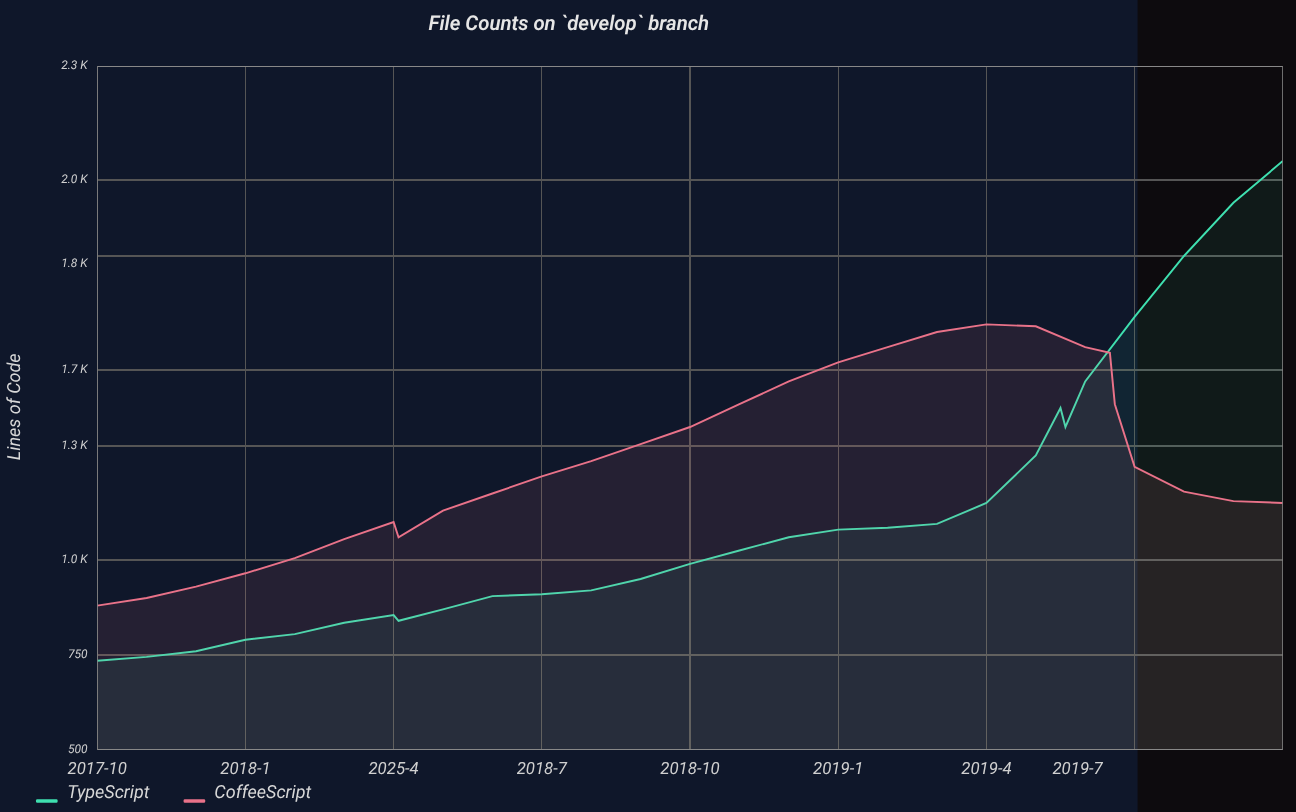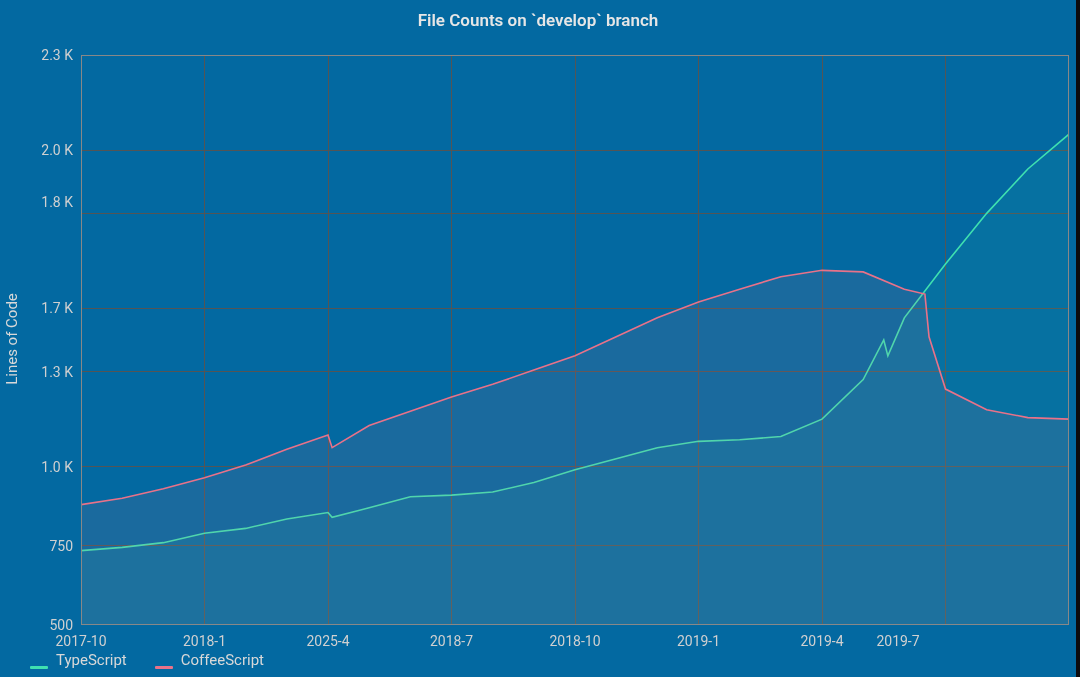--- a/index.html
+++ b/index.html
@@ -1,22 +1,22 @@
 <!DOCTYPE html>
 <html><head>
 <meta charset="utf-8">
 <style>
   html,body{margin:0;padding:0;background:#0d0b0e;color:#d8d8d8;font-family:-apple-system,BlinkMacSystemFont,"Segoe UI",Roboto,Helvetica,Arial,sans-serif;font-size:14px;}
-  .chart-wrap{position:relative;width:1076px;height:677px;background:#0369a1;}
+  .chart-wrap{position:relative;width:948px;height:677px;background:#0f172a;font-style:italic;}
   .title{position:absolute;top:10px;left:0;right:0;text-align:center;font-size:17px;font-weight:600;color:#e6e6e6;}
   .plot{position:absolute;left:81px;top:55px;width:988px;height:570px;}
   .plot svg{position:absolute;inset:0;}
   .grid line{stroke:#555;stroke-width:1;shape-rendering:crispEdges;}
   .axis-border{stroke:#888;stroke-width:1.5;fill:none;shape-rendering:crispEdges;}
-  .ytick{position:absolute;right:100%;padding-right:8px;transform:translateY(-50%);font-size:14px;color:#d0d0d0;white-space:nowrap;}
+  .ytick{position:absolute;right:100%;padding-right:8px;transform:translateY(-50%);font-size:10px;color:#d0d0d0;white-space:nowrap;}
   .xtick{position:absolute;top:100%;padding-top:8px;transform:translateX(-50%);font-size:14px;color:#d0d0d0;white-space:nowrap;}
   .ylabel{position:absolute;left:12px;top:50%;transform:translate(-50%,-50%) rotate(-90deg);transform-origin:center;font-size:15px;color:#d8d8d8;white-space:nowrap;}
   .legend{position:absolute;left:30px;bottom:8px;display:flex;gap:28px;align-items:center;font-size:15px;}
   .legend-item{display:flex;align-items:flex-end;gap:8px;}
   .swatch{width:18px;height:3px;border-radius:1px;}
   .series-ts{stroke:#3fe0b0;stroke-width:1.6;fill:none;}
   .area-ts{fill:rgba(63,224,176,0.07);stroke:none;}
   .series-cs{stroke:#e97289;stroke-width:1.6;fill:none;}
   .area-cs{fill:rgba(233,114,137,0.10);stroke:none;}
 </style>
@@ -54,21 +54,21 @@
           <path d="M0 449.6666666666667 L41.166666666666664 443.33333333333337 L82.33333333333333 433.8333333333333 L123.5 422.75 L164.66666666666666 410.08333333333337 L205.83333333333334 394.25 L247 380 L251.11666666666665 392.66666666666663 L288.1666666666667 370.5 L329.3333333333333 356.25 L370.5 342 L411.6666666666667 329.33333333333337 L452.8333333333333 315.0833333333333 L494 300.8333333333333 L535.1666666666666 281.83333333333337 L576.3333333333334 262.83333333333337 L617.5 247 L658.6666666666666 234.33333333333331 L699.8333333333334 221.66666666666663 L741 215.33333333333331 L782.1666666666666 216.91666666666663 L823.3333333333334 234.33333333333331 L843.9166666666666 239.08333333333331 L848.0333333333334 281.83333333333337 L864.5 334.08333333333337 L905.6666666666666 354.6666666666667 L946.8333333333334 362.58333333333337 L988 364.16666666666663 " class="series-cs"></path>
         </g>
       <rect class="axis-border" x="0" y="0" width="988" height="570"></rect>
     </svg>
     <div id="yticks">
         <div class="ytick" style="top: 570px;">500</div>
         <div class="ytick" style="top: 490.833px; margin-left: 35px;">750</div>
         <div class="ytick" style="top: 411.667px;">1.0 K</div>
         <div class="ytick" style="top: 316.667px;">1.3 K</div>
         <div class="ytick" style="top: 253.333px;">1.7 K</div>
-        <div class="ytick" style="top: 147px;">1.8 K</div>
+        <div class="ytick" style="top: 165px;">1.8 K</div>
         <div class="ytick" style="top: 95px;">2.0 K</div>
         <div class="ytick" style="top: 0px;">2.3 K</div>
       </div>
     <div id="xticks">
         <div class="xtick" style="left: 0px;">2017-10</div>
         <div class="xtick" style="left: 123.5px;">2018-1</div>
         <div class="xtick" style="left: 247px;">2025-4</div>
         <div class="xtick" style="left: 370.5px;">2018-7</div>
         <div class="xtick" style="left: 494px;">2018-10</div>
         <div class="xtick" style="left: 617.5px;">2019-1</div>

